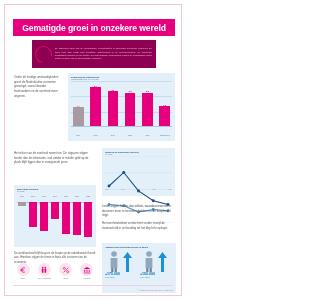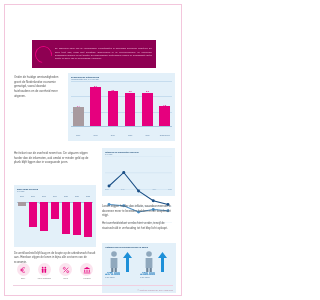--- a/index.html
+++ b/index.html
@@ -148,20 +148,23 @@
   .footer-rule {
     position:absolute; left:8px; right:8px; bottom:9px;
     border-top:0.4px solid #f0cfe0;
   }
 </style>
 </head>
 <body>
 
 <div class="page">
 
+  <div class="title-bar">
+    <span>Gematigde groei in onzekere wereld</span>
+  </div>
 
   <div class="intro">
     <div class="intro-mark"></div>
     <div class="intro-text">De afgelopen jaren zijn de economische vooruitzichten in Nederland geleidelijk verbeterd. De groei trekt aan, maar blijft gematigd. Onzekerheid in de wereldeconomie en oplopende spanningen drukken op het herstel. De binnenlandse bestedingen vormen de belangrijkste motor achter de groei van de Nederlandse economie.</div>
   </div>
 
   <div class="s1-text">Onder de huidige omstandigheden groeit de Nederlandse economie gematigd, vooral doordat huishoudens en de overheid meer uitgeven.</div>
 
   <div class="chart1">
     <div class="ch-title">Economische ontwikkeling</div>

